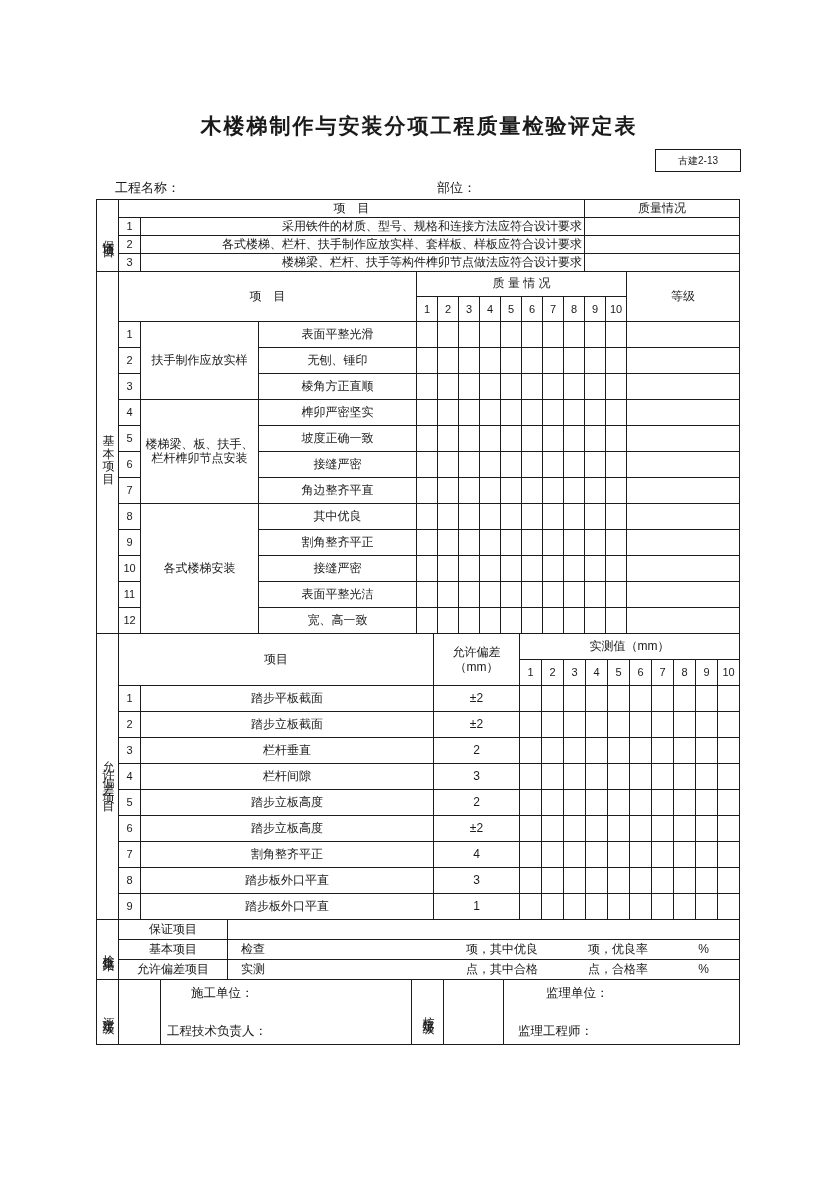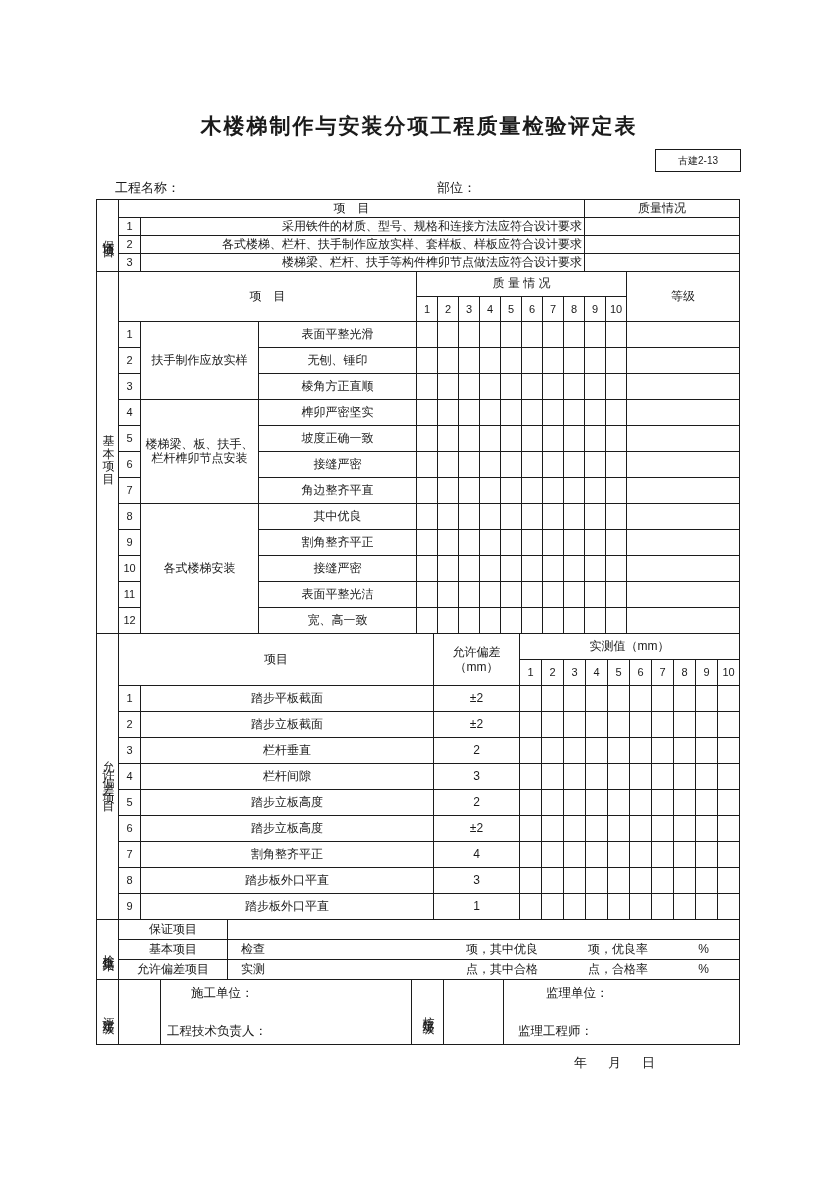--- a/index.html
+++ b/index.html
@@ -553,14 +553,13 @@
       <td class="sign-cell">
         <div class="sign-inner">
           <span style="padding-left:38px">监理单位：</span>
           <span style="padding-left:10px">监理工程师：</span>
         </div>
       </td>
     </tr>
   </tbody>
     </table>
 
-  <div class="date-line">年　月　日</div>
 </div>
 
 </body></html>

